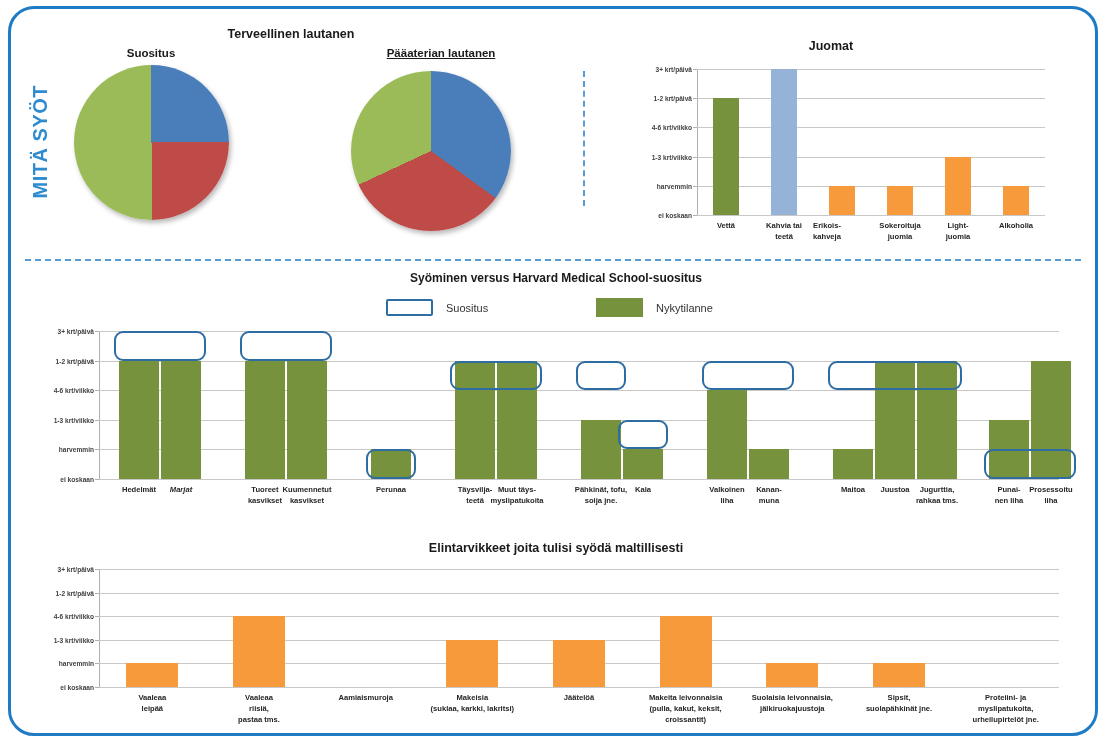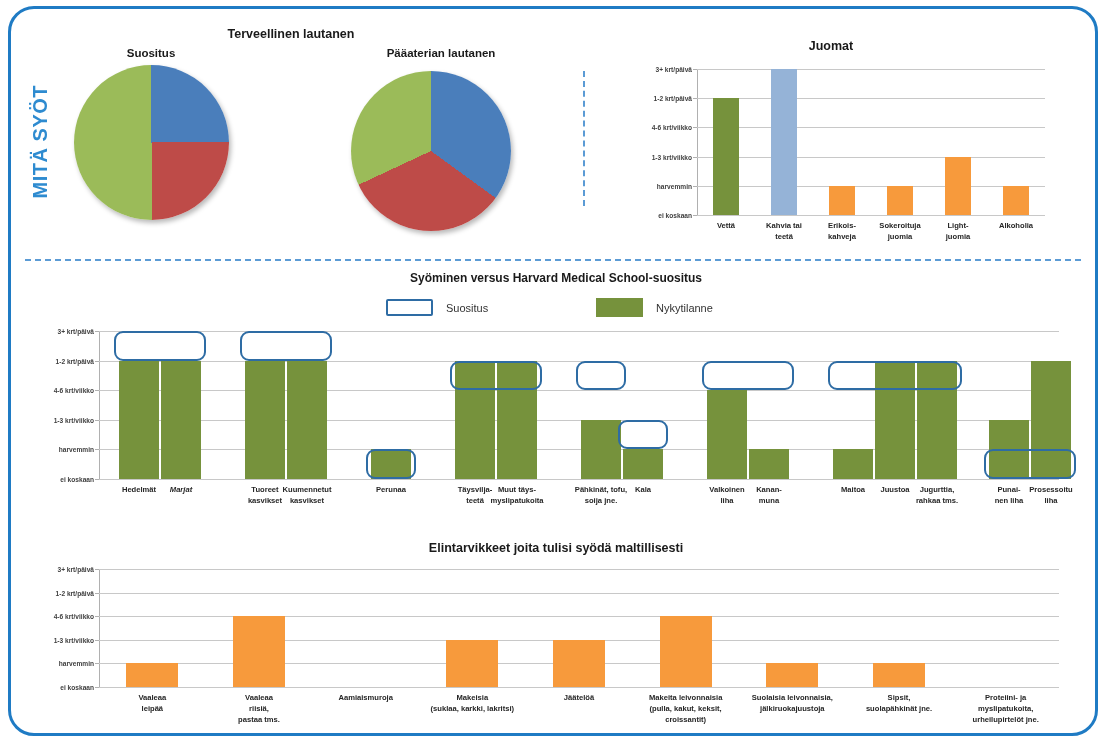--- a/index.html
+++ b/index.html
@@ -77,21 +77,21 @@
   <div class="side-label">
     <span>MITÄ SYÖT</span>
   </div>
 
   <div style="position:absolute;left:40px;top:14px;width:510px;height:230px;">
 
     <div class="ctitle" style="position:absolute;left:120px;top:4px;width:240px;">Terveellinen lautanen</div>
 
     <div class="small-title" style="position:absolute;left:25px;top:24px;width:150px;">Suositus</div>
 
-    <div class="small-title" style="position:absolute;left:290px;top:24px;width:200px;">Pääaterian lautanen</div>
+    <div class="small-title" style="position:absolute;left:290px;top:24px;width:200px;text-decoration:underline;">Pääaterian lautanen</div>
 
     <div class="pie" style="position:absolute;left:23px;top:42px;width:155px;height:155px;
                 background: conic-gradient(#4A7EBB 0deg 90deg, #BE4B48 90deg 180deg, #9BBB59 180deg 360deg);">
     </div>
 
 
     <div class="pie" style="position:absolute;left:300px;top:48px;width:160px;height:160px;
                 background: conic-gradient(#4A7EBB 0deg 126deg, #BE4B48 126deg 245deg, #9BBB59 245deg 360deg);">
     </div>
   </div>
@@ -121,21 +121,21 @@
         <div class="ylab" style="top: 29.2px;">1-2 krt/päivä</div>
         <div class="grid" style="top: 0px;"></div>
         <div class="tick" style="top: 0px;"></div>
         <div class="ylab" style="top: 0px;">3+ krt/päivä</div>
         <div class="bar" style="left: 16px; width: 26px; height: 116.8px; background: rgb(118, 146, 60);"></div>
         <div class="xlab" style="left: 29px; width: 70px;">Vettä</div>
         <div class="bar" style="left: 74px; width: 26px; height: 146px; background: rgb(149, 179, 215);"></div>
         <div class="xlab" style="left: 87px; width: 70px;">Kahvia tai
 teetä</div>
         <div class="bar" style="left: 132px; width: 26px; height: 29.2px; background: rgb(247, 154, 60);"></div>
-        <div class="xlab" style="left: 145px; width: 70px;">Erikois-
+        <div class="xlab" style="left: 130px; width: 70px;">Erikois-
 kahveja</div>
         <div class="bar" style="left: 190px; width: 26px; height: 29.2px; background: rgb(247, 154, 60);"></div>
         <div class="xlab" style="left: 203px; width: 70px;">Sokeroituja
 juomia</div>
         <div class="bar" style="left: 248px; width: 26px; height: 58.4px; background: rgb(247, 154, 60);"></div>
         <div class="xlab" style="left: 261px; width: 70px;">Light-
 juomia</div>
         <div class="bar" style="left: 306px; width: 26px; height: 29.2px; background: rgb(247, 154, 60);"></div>
         <div class="xlab" style="left: 319px; width: 70px;">Alkoholia</div>
       </div>

